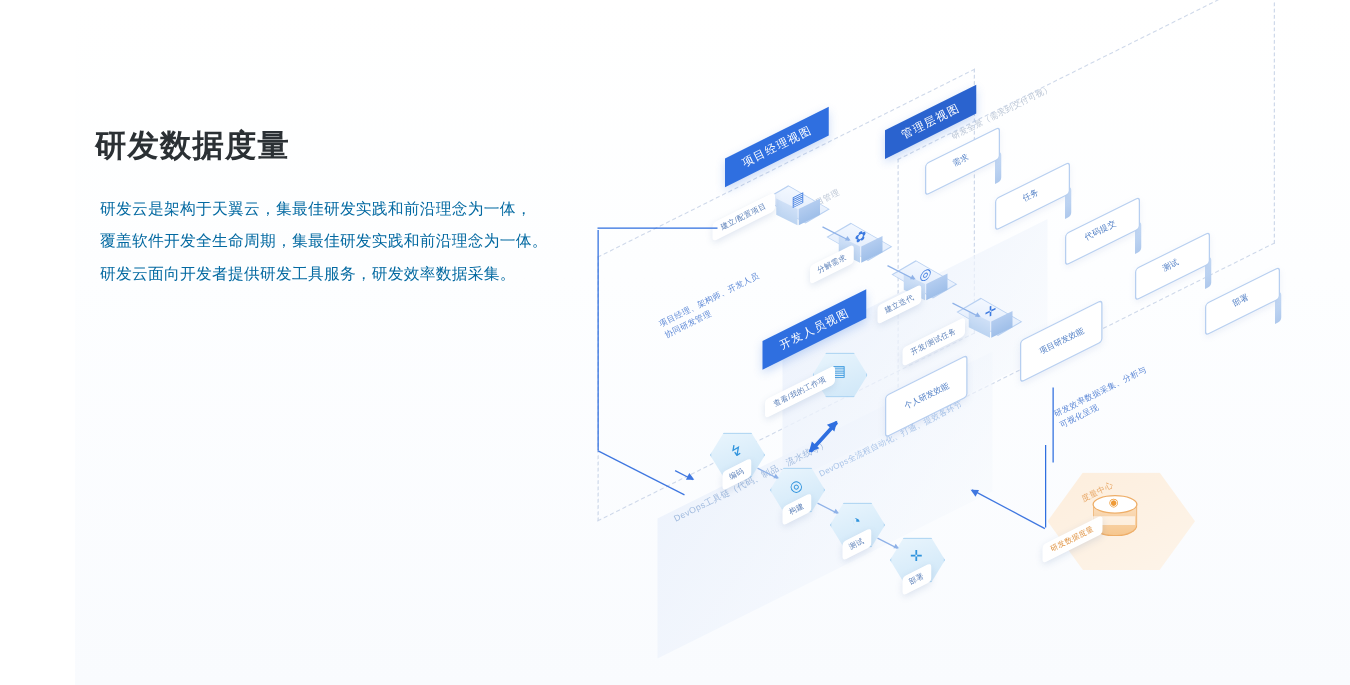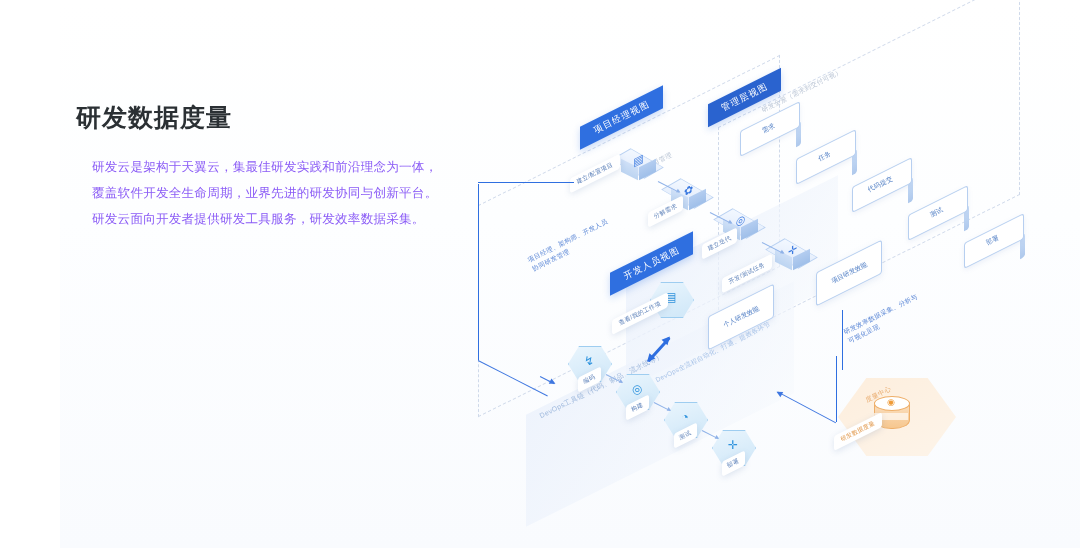--- a/index.html
+++ b/index.html
@@ -19,21 +19,21 @@
   }
 
   
   .copy{position:absolute;left:76px;top:102px;width:380px;}
   .copy h1{
     margin:0 0 22px 0;
     font-size:25px;font-weight:600;color:#2b3034;letter-spacing:1px;
     line-height:1.2;
   }
   .copy p{
-    margin:16px;font-size:12.6px;line-height:2.08;color:#8b5cf6;letter-spacing:.2px;font-family:Liberation Serif, serif;
+    margin:4px;font-size:12.6px;line-height:2.08;color:#0369a1;letter-spacing:.2px;font-family:Liberation Serif, serif;
   }
   .copy p span{display:block;white-space:nowrap;}
 
   
   .stage{position:absolute;left:430px;top:60px;width:640px;height:470px;}
 
   
   .plate{
     position:absolute;
     border:1px dashed #cfd9ea;
@@ -222,21 +222,21 @@
 <body>
 
 <div id="root">
 
   <div class="page-panel"></div>
 
   <div class="copy">
     <h1>研发数据度量</h1>
     <p>
       <span>研发云是架构于天翼云，集最佳研发实践和前沿理念为一体，</span>
-      <span>覆盖软件开发全生命周期，业界先进的研发协同与创新平台。</span>
+      <span>覆盖软件开发全生命周期，集最佳研发实践和前沿理念为一体。</span>
       <span>研发云面向开发者提供研发工具服务，研发效率数据采集。</span>
     </p>
   </div>
 
   <div class="stage">
 
     <div class="plate" style="left:48px;top:70px;width:300px;height:210px;"></div>
     <div class="plate" style="left:288px;top:-8px;width:300px;height:216px;"></div>
     <div class="plate filled" style="left:96px;top:288px;width:268px;height:112px;"></div>
     <div class="plate filled" style="left:196px;top:168px;width:212px;height:108px;"></div>

